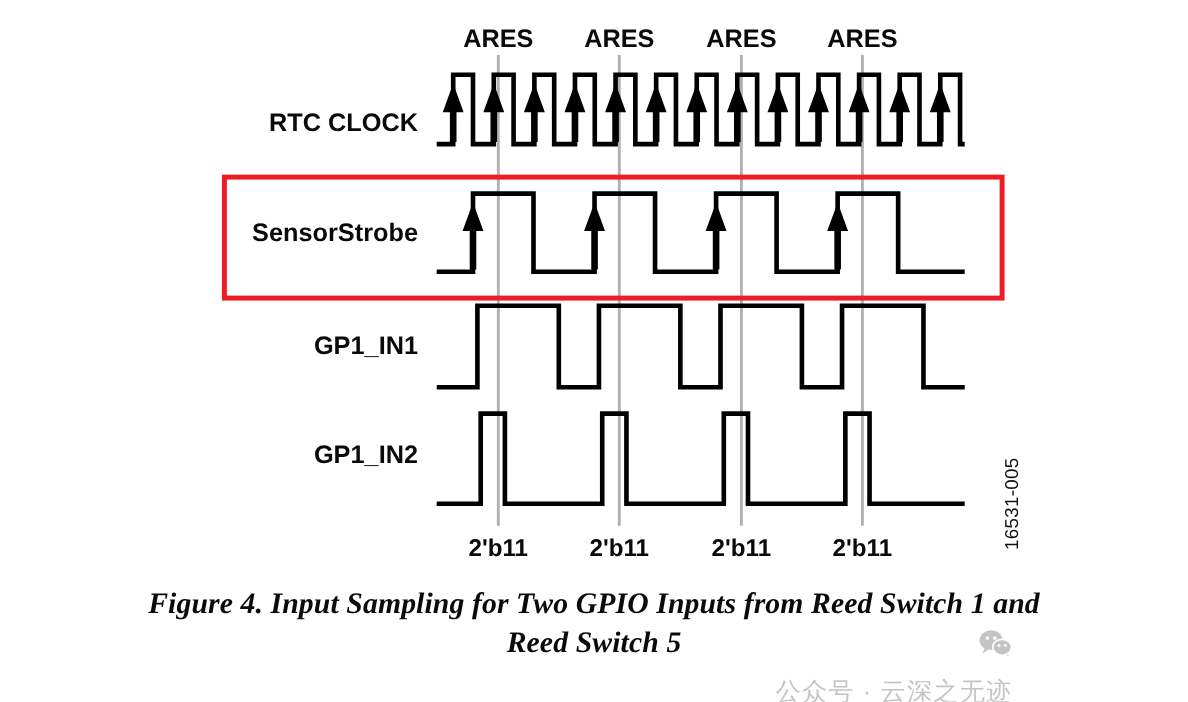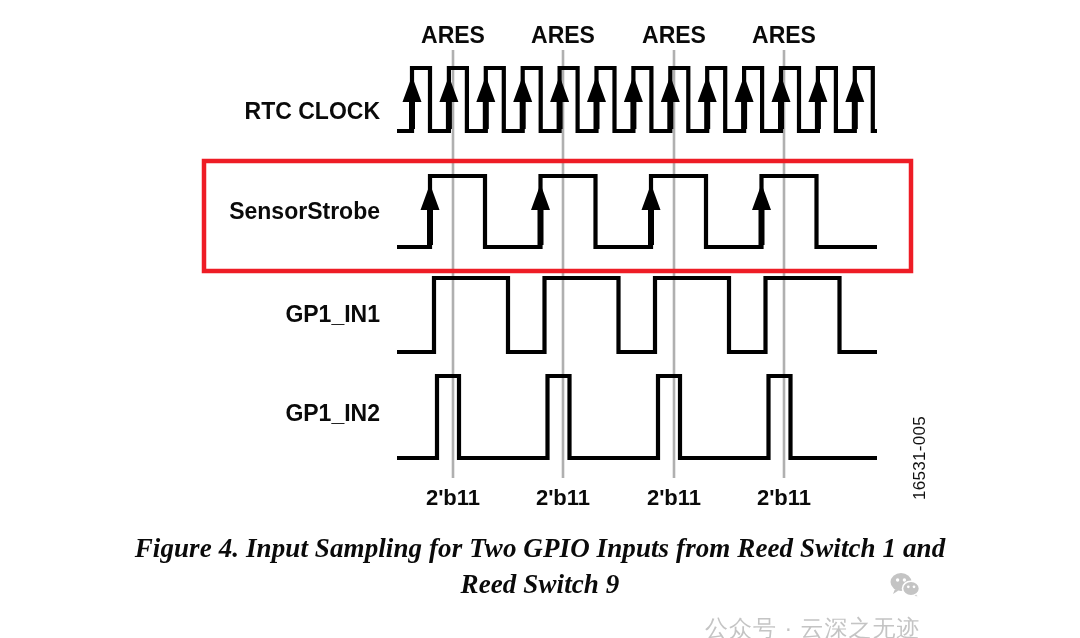--- a/index.html
+++ b/index.html
@@ -191,21 +191,21 @@
         <text x="563" y="505" class="bit-label">2'b11</text>
         <text x="674" y="505" class="bit-label">2'b11</text>
         <text x="784" y="505" class="bit-label">2'b11</text>
       </g>
     <rect id="hl-box" class="redbox" x="204" y="161" width="707" height="110" stroke="#ee1c25"></rect>
     <text id="fig-id" class="fig-id" transform="translate(925,500) rotate(-90)">16531-005</text>
   </svg>
 
   <div class="caption" style="top:530px;">
     <span class="caption-l1">Figure 4. Input Sampling for Two GPIO Inputs from Reed Switch 1 and</span>
-    <span class="caption-l2">Reed Switch 9</span>
+    <span class="caption-l2">Reed Switch 5</span>
   </div>
 
   <div class="watermark">
     <span class="wm-icon">
       <svg width="30" height="26" viewBox="0 0 30 26">
         <ellipse cx="11" cy="10" rx="10.5" ry="9" fill="#c4c4c4"></ellipse>
         <path d="M5 17 L3 22 L8.5 18.6 Z" fill="#c4c4c4"></path>
         <ellipse cx="21" cy="16.5" rx="8.5" ry="7.3" fill="#c4c4c4" stroke="#ffffff" stroke-width="1.6"></ellipse>
         <path d="M26.5 22.2 L28.2 25.6 L23.8 23.4 Z" fill="#c4c4c4" stroke="#ffffff" stroke-width="1"></path>
         <circle cx="7.6" cy="8" r="1.7" fill="#ffffff"></circle>

